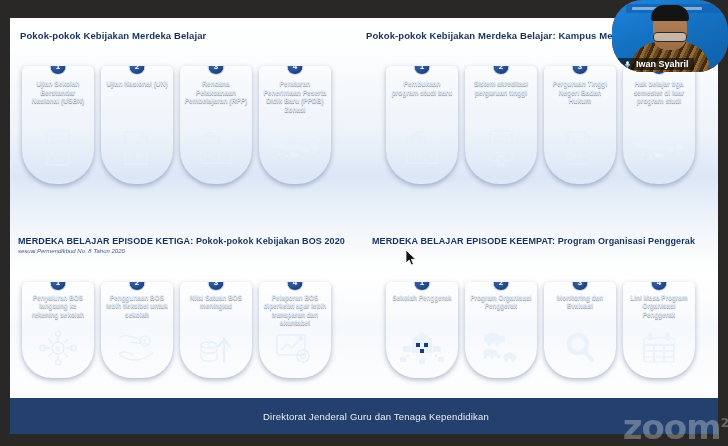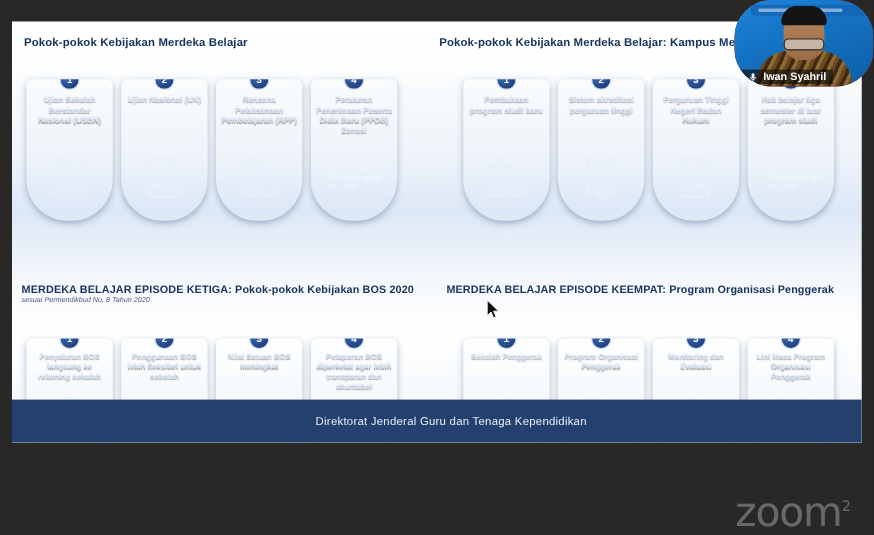--- a/index.html
+++ b/index.html
@@ -5,21 +5,21 @@
   html,body{margin:0;padding:0;}
   body{
     width:728px;height:446px;overflow:hidden;
     background:#262523;
     font-family:"Liberation Sans", sans-serif;
     position:relative;
   }
   .stage{position:absolute;inset:0;background:#2a2826;}
   
   .slide{
-    position:absolute;left:10px;top:18px;width:708px;height:351px;
+    position:absolute;left:10px;top:18px;width:708px;height:416px;
     background:linear-gradient(180deg,#ffffff 0%,#f4f7fb 32%,#dfe8f5 55%,#eef3fa 72%,#ffffff 88%);
     overflow:hidden;
   }
   .slide-top{
     position:absolute;left:0;top:0;width:100%;height:256px;
     background:linear-gradient(180deg,#ffffff 0%,#fdfefe 12%,#eef3fa 45%,#dce7f6 62%,#f2f6fb 82%,#ffffff 100%);
   }
   .slide-bottom{
     position:absolute;left:0;top:256px;width:100%;height:135px;
     background:linear-gradient(180deg,#ffffff 0%,#f6f9fc 40%,#ffffff 100%);
@@ -139,22 +139,22 @@
   .name-tag{
     position:absolute;left:6px;bottom:2px;
     background:rgba(12,12,12,.62);
     color:#fff;font-size:9px;font-weight:bold;
     padding:1px 5px;display:flex;align-items:center;gap:4px;
     z-index:5;
   }
   .mute-ico{width:9px;height:9px;display:block;}
 
   .zoom-mark{
-    position:absolute;right:20px;bottom:2px;z-index:50;
-    font-size:34px;font-weight:normal;letter-spacing:-1px;
+    position:absolute;right:0;bottom:2px;z-index:50;
+    font-size:34px;font-weight:bold;letter-spacing:-1px;
     color:rgba(255,255,255,.30);
     font-family:"DejaVu Sans", sans-serif;
     line-height:1;
   }
   .zoom-mark sup{font-size:12px;vertical-align:super;}
 </style>
 </head>
 <body>
 
 <div class="stage">

